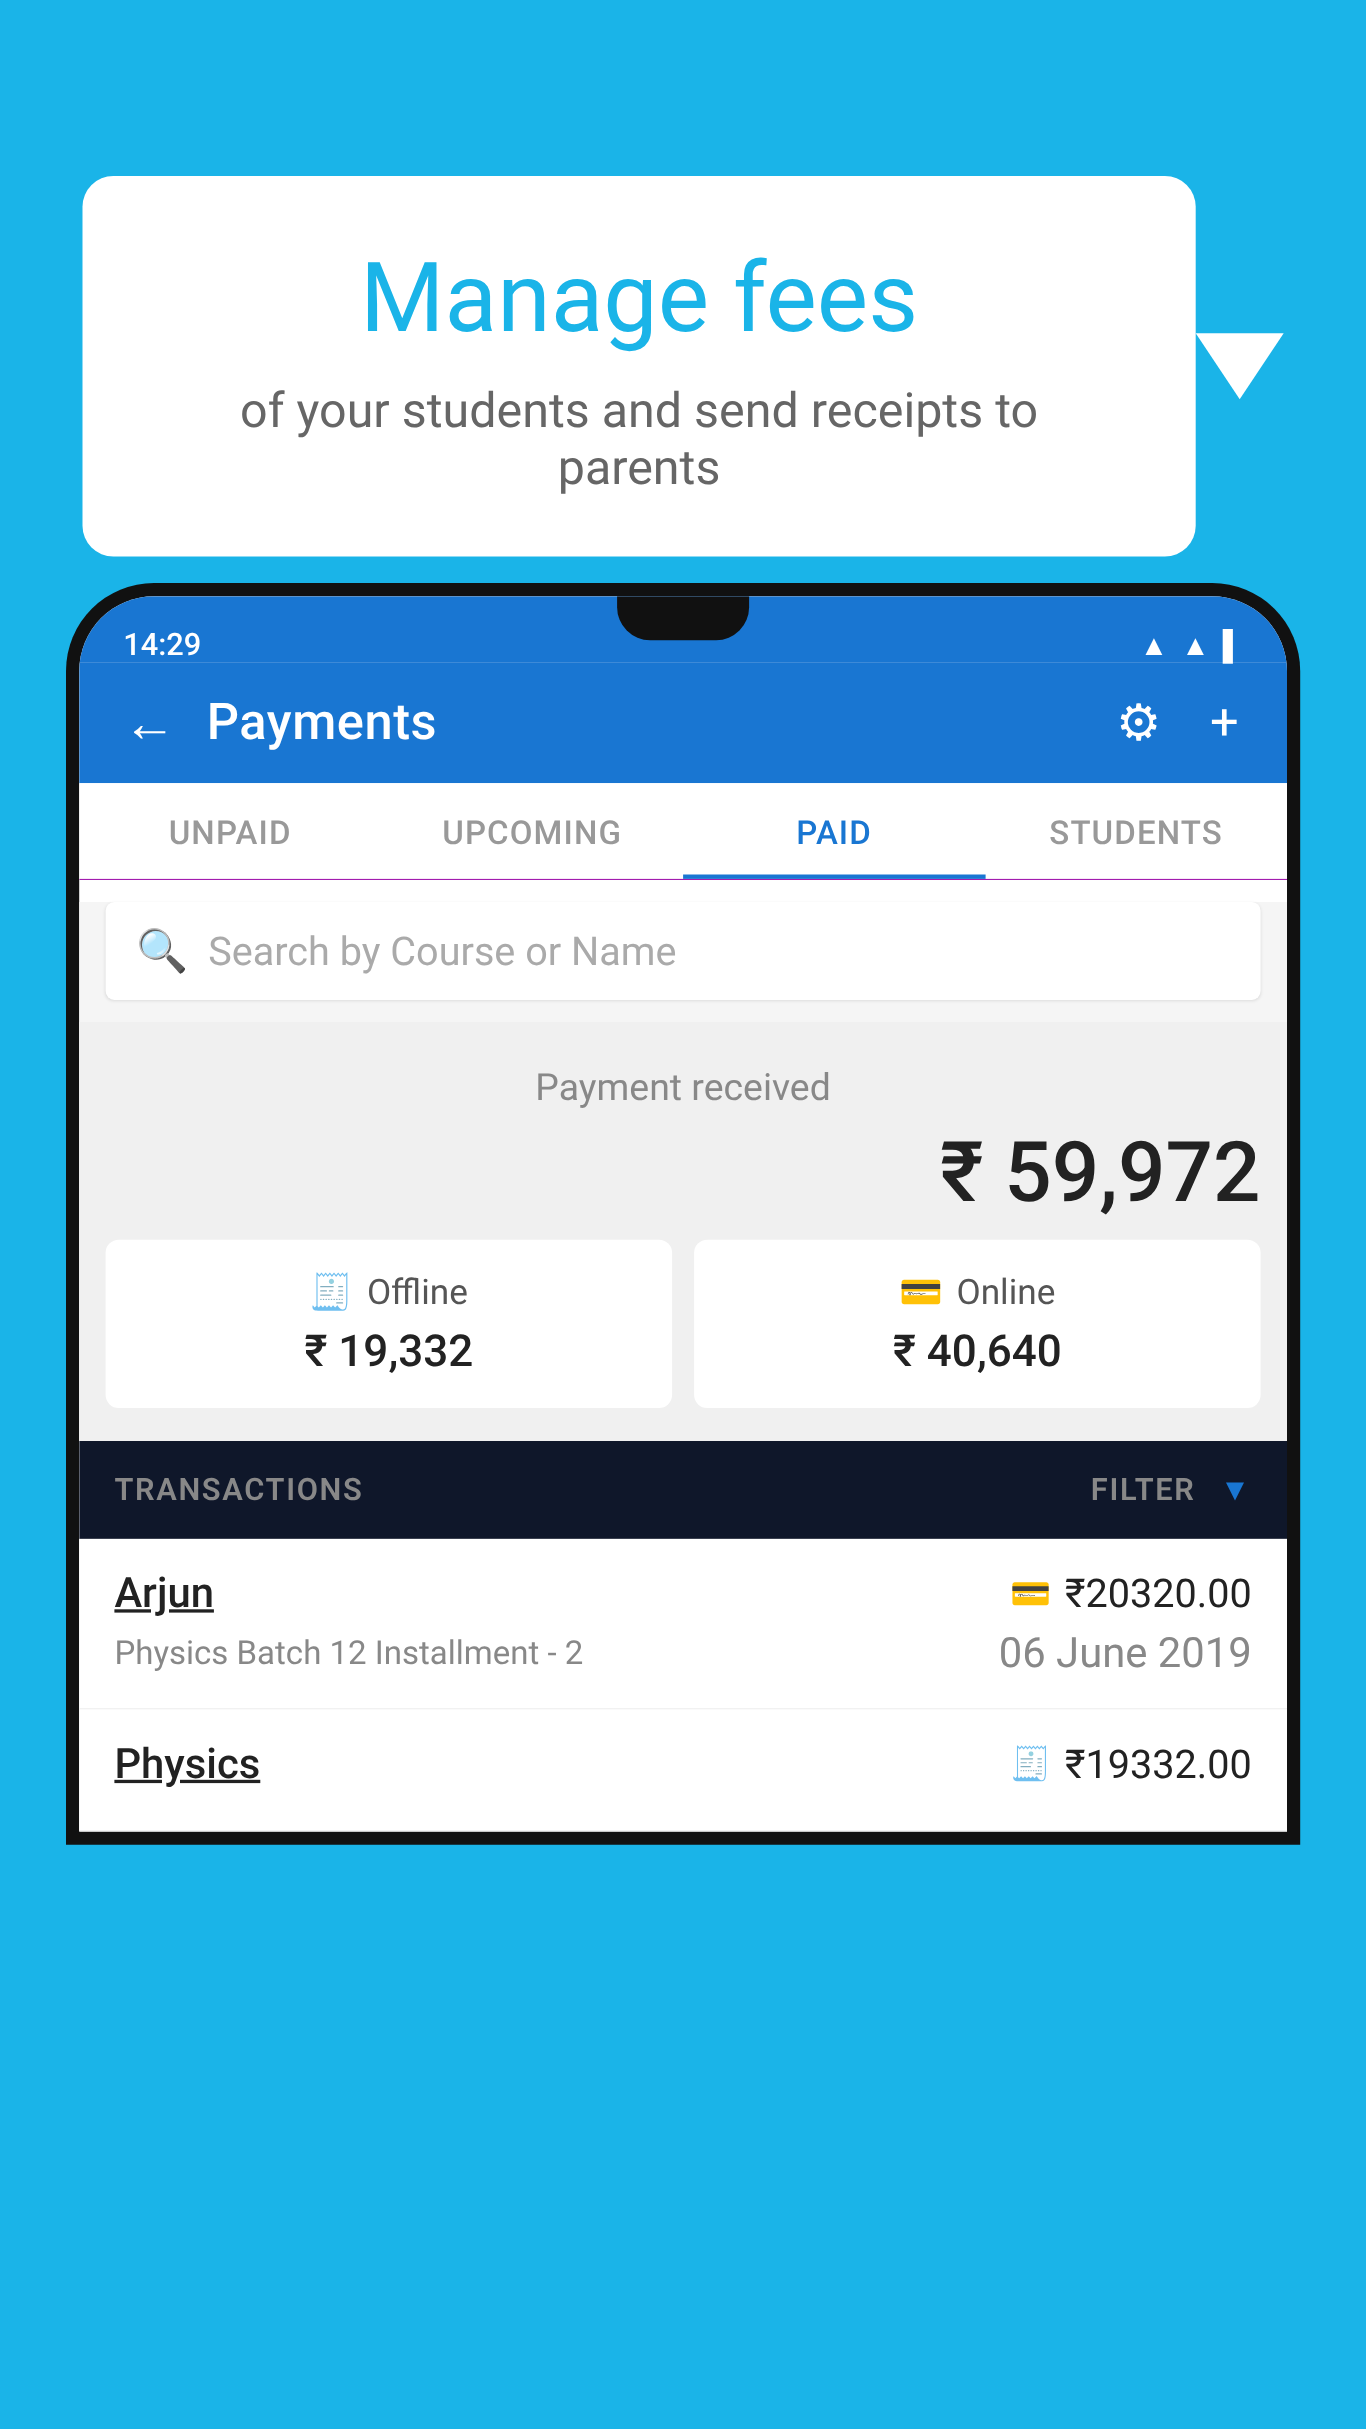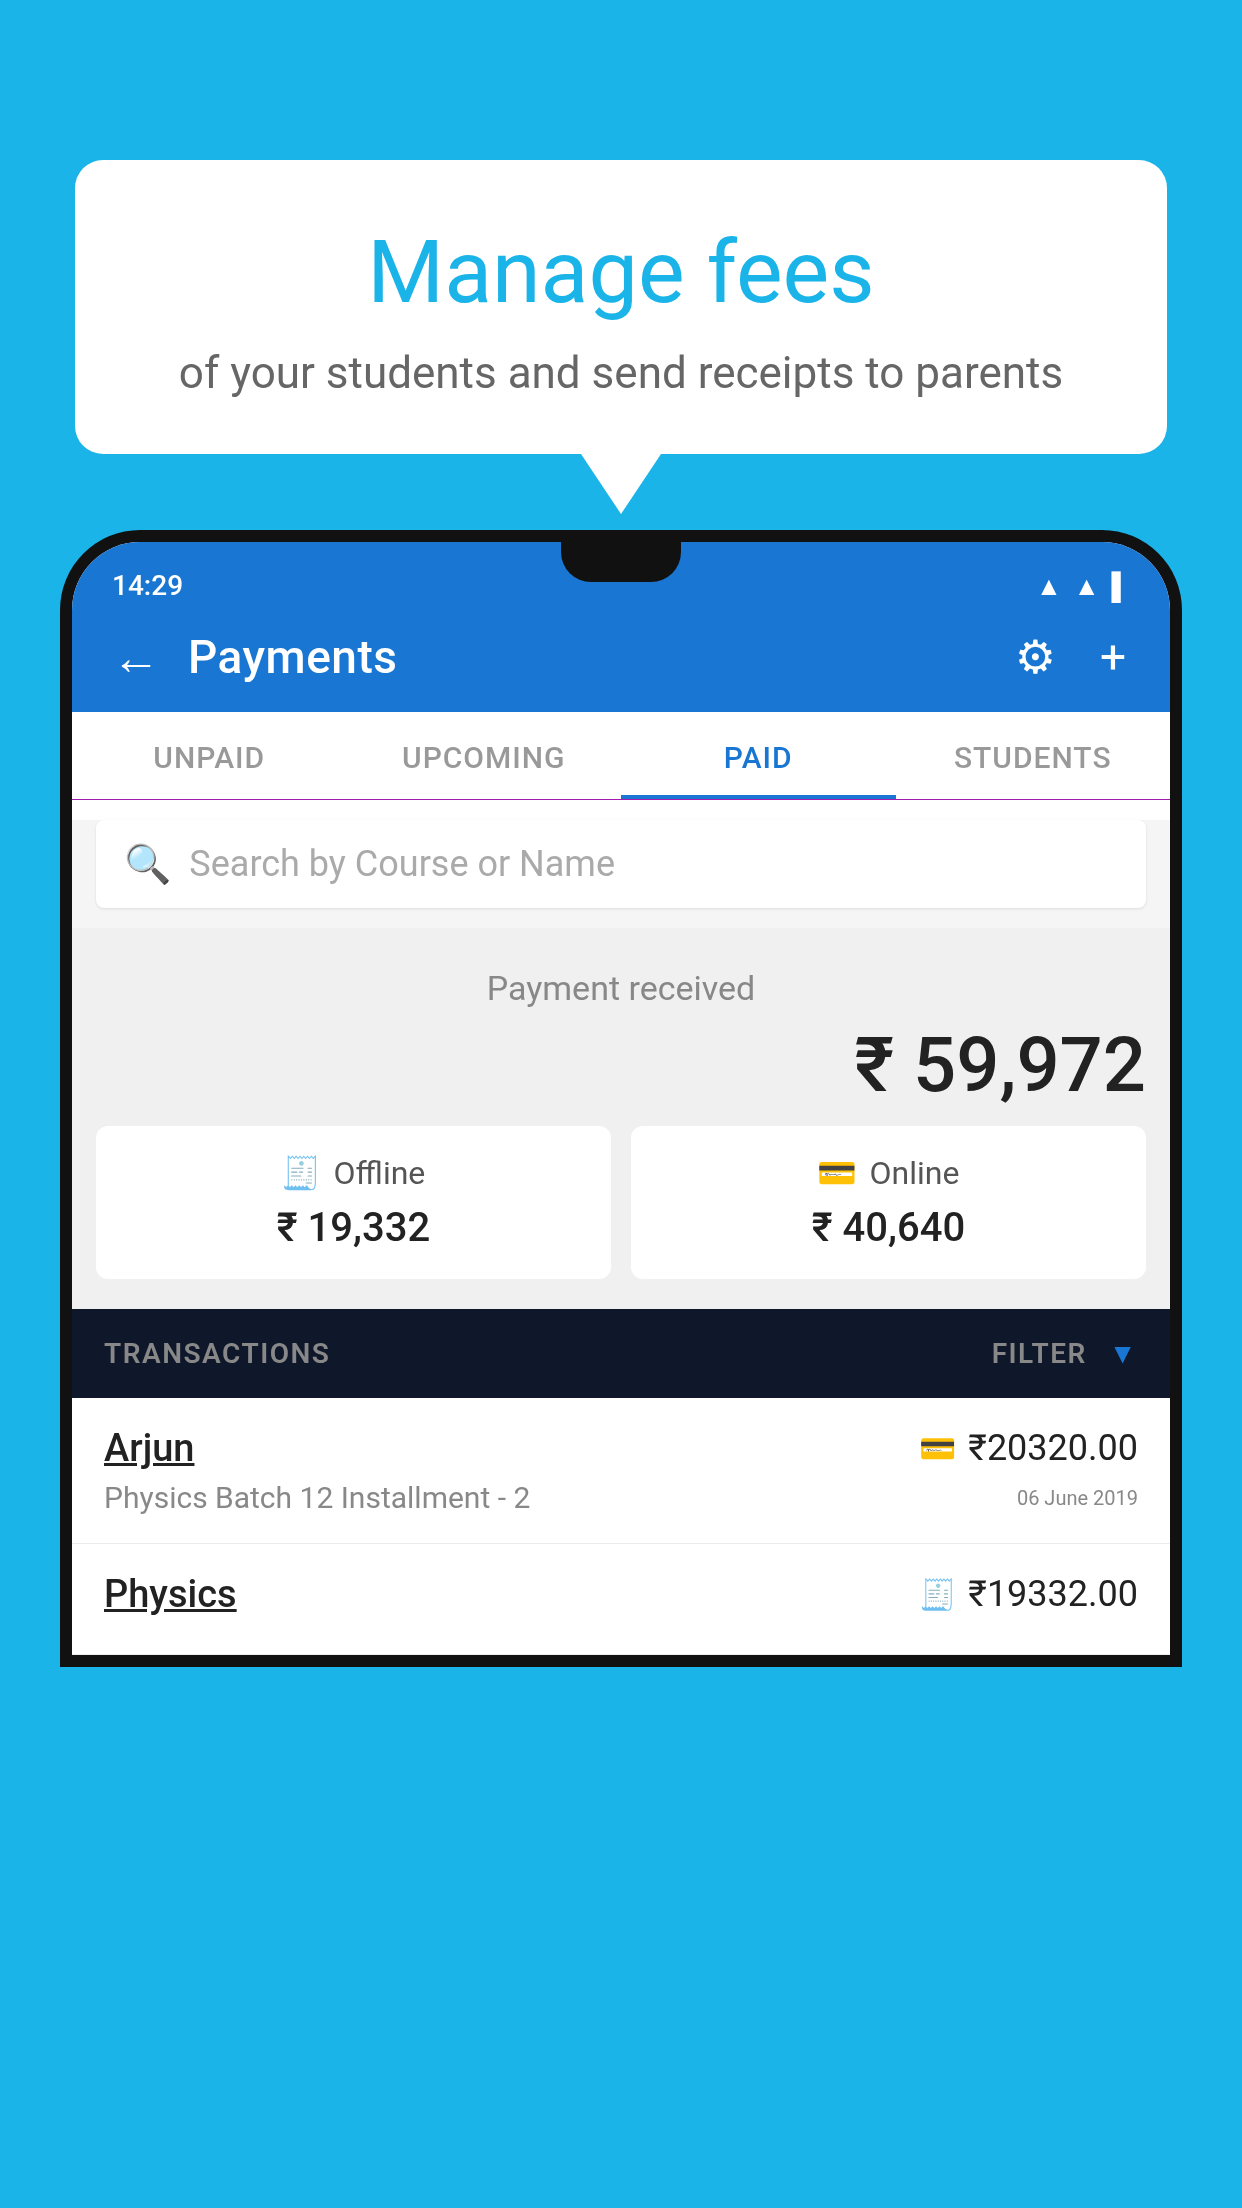--- a/index.html
+++ b/index.html
@@ -13,21 +13,21 @@
       position: relative;
     }
 
     
     .speech-bubble-container {
       position: absolute;
       top: 160px;
       left: 75px;
       right: 75px;
       display: flex;
-      flex-direction: column;
+      flex-direction: row;
       align-items: center;
     }
 
     .speech-bubble {
       background: white;
       border-radius: 28px;
       padding: 60px 80px 55px;
       text-align: center;
       width: 100%;
       position: relative;
@@ -344,21 +344,21 @@
       justify-content: space-between;
     }
 
     .transaction-course {
       font-size: 30px;
       color: #888;
       text-align: center;
     }
 
     .transaction-date {
-      font-size: 20px;
+      font-size: 38px;
       color: #888;
       margin-left: 39px;
     }
   </style>
 </head>
 <body>
 
 <div class="speech-bubble-container">
   <div class="speech-bubble">
     <div class="speech-bubble-title">Manage fees</div>

